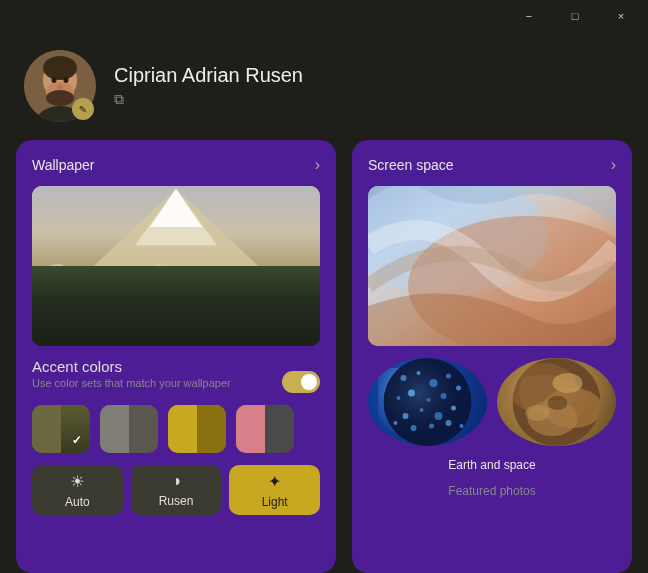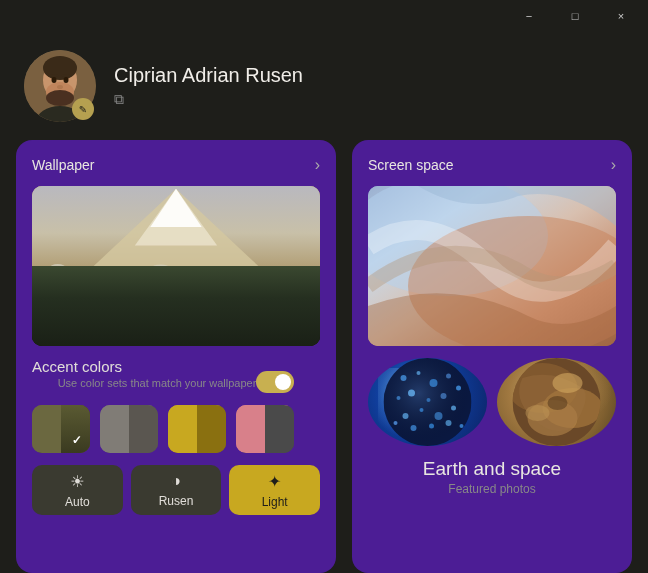--- a/index.html
+++ b/index.html
@@ -172,21 +172,21 @@
       color: #e0ddd8;
     }
     .accent-desc {
       font-size: 11px;
       color: #888;
       margin-top: 2px;
     }
     .accent-toggle-row {
       display: flex;
       align-items: center;
-      justify-content: center;
+      justify-content: space-between;
       margin-top: -4px;
     }
     .toggle-switch {
       width: 38px;
       height: 22px;
       background: #c8b050;
       border-radius: 11px;
       position: relative;
       cursor: pointer;
     }
@@ -323,27 +323,27 @@
     .thumb-earth::before {
       content: '';
       position: absolute;
       top: 5px; left: 5px; right: 5px; bottom: 5px;
       background: radial-gradient(ellipse at 60% 30%, rgba(180,140,80,0.7) 0%, transparent 50%);
     }
     .screensaver-text-section {
       text-align: center;
     }
     .screensaver-title {
-      font-size: 19px;
+      font-size: 12px;
       color: #e8e6e0;
     }
     .screensaver-sub {
       font-size: 12px;
       color: #888;
-      margin-top: 2px;
+      margin-top: 12px;
     }
   </style>
 </head>
 <body>
 
 <div class="titlebar">
   <div class="titlebar-btn">−</div>
   <div class="titlebar-btn">□</div>
   <div class="titlebar-btn close">×</div>
 </div>

